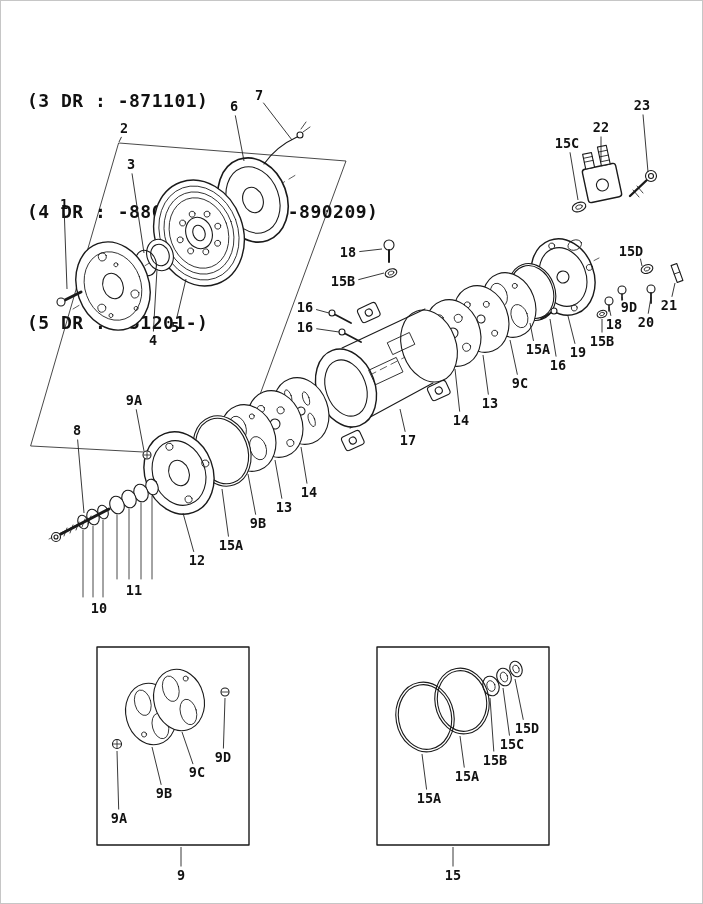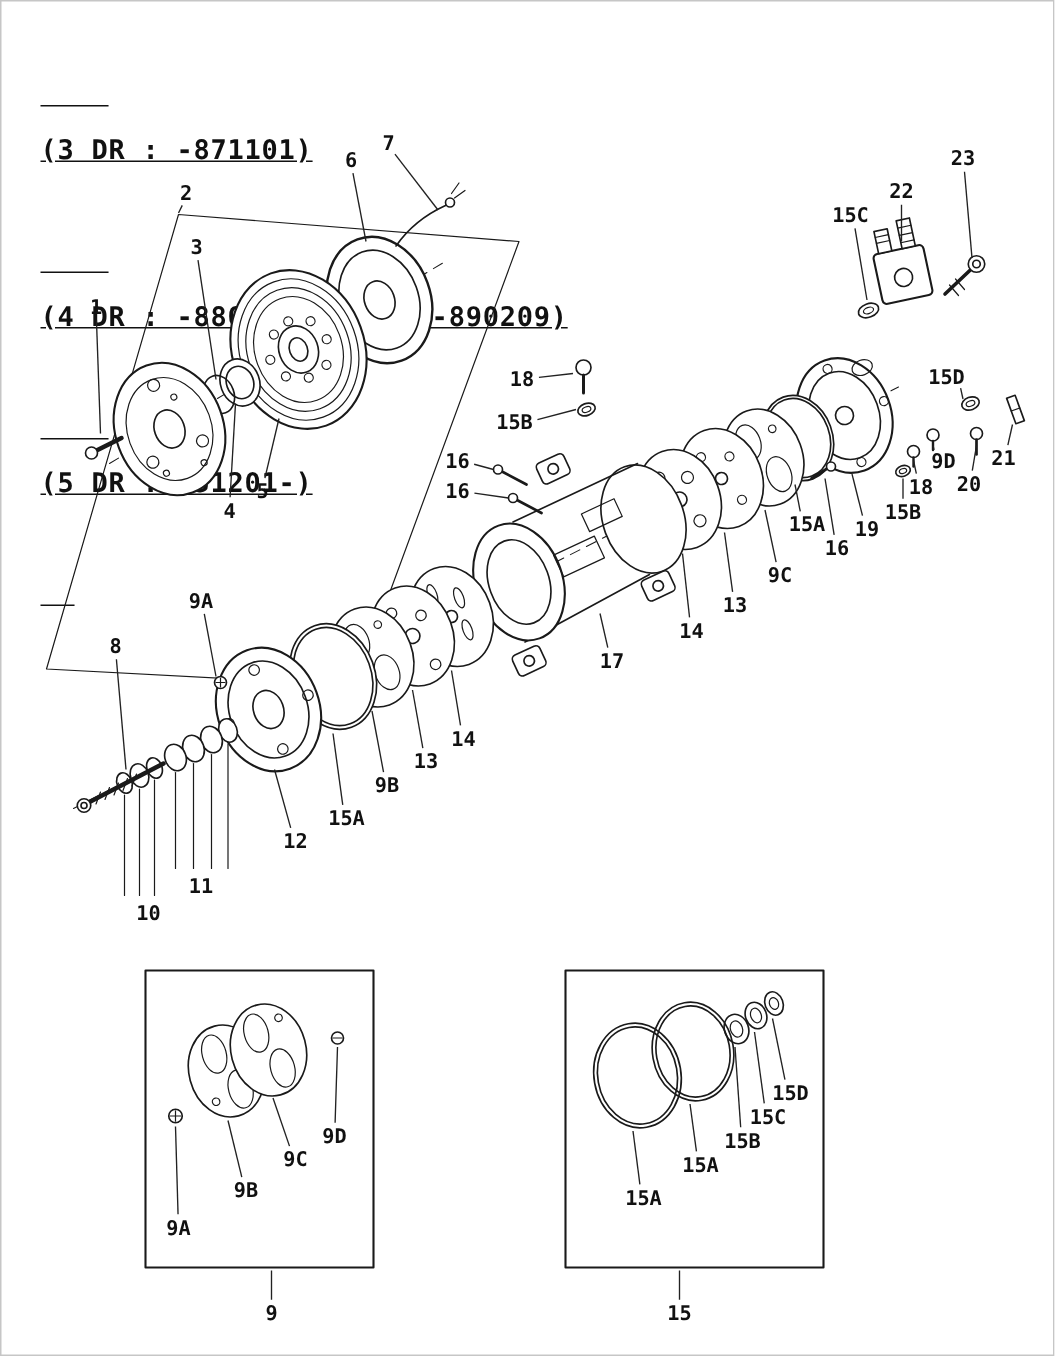--- a/index.html
+++ b/index.html
@@ -3,21 +3,21 @@
 <meta charset="utf-8">
 <style>
   :root { --ink:#1a1a1a; --paper:#ffffff; }
   html,body { margin:0; padding:0; background:#f4f4f4; }
   .page {
     position:relative; width:703px; height:904px; margin:0 auto;
     background:var(--paper); border:1px solid #c6c6c6; box-sizing:border-box;
     overflow:hidden; font-family:"DejaVu Sans Mono", monospace;
   }
   .header { position:absolute; top:7px; left:26px; color:#111;
-    font-size:18px; font-weight:bold; letter-spacing:.5px; line-height:37px; white-space:pre;text-decoration:underline; }
+    font-size:18px; font-weight:bold; letter-spacing:.5px; line-height:37px; white-space:pre; }
   svg.diagram { position:absolute; left:0; top:0; }
   .ln   { stroke:var(--ink); fill:none; stroke-width:1.1; stroke-linecap:round; stroke-linejoin:round; }
   .thin { stroke-width:.8; }
   .bold { stroke-width:1.4; }
   .fillw{ fill:var(--paper); }
   .dash { stroke-dasharray:7 5; stroke-width:.7; }
   .part-label { font-family:"DejaVu Sans Mono", monospace; font-size:13.5px;
     font-weight:bold; fill:#111; text-anchor:middle; }
   .leader { stroke:#222; stroke-width:.9; fill:none; }
 </style>

